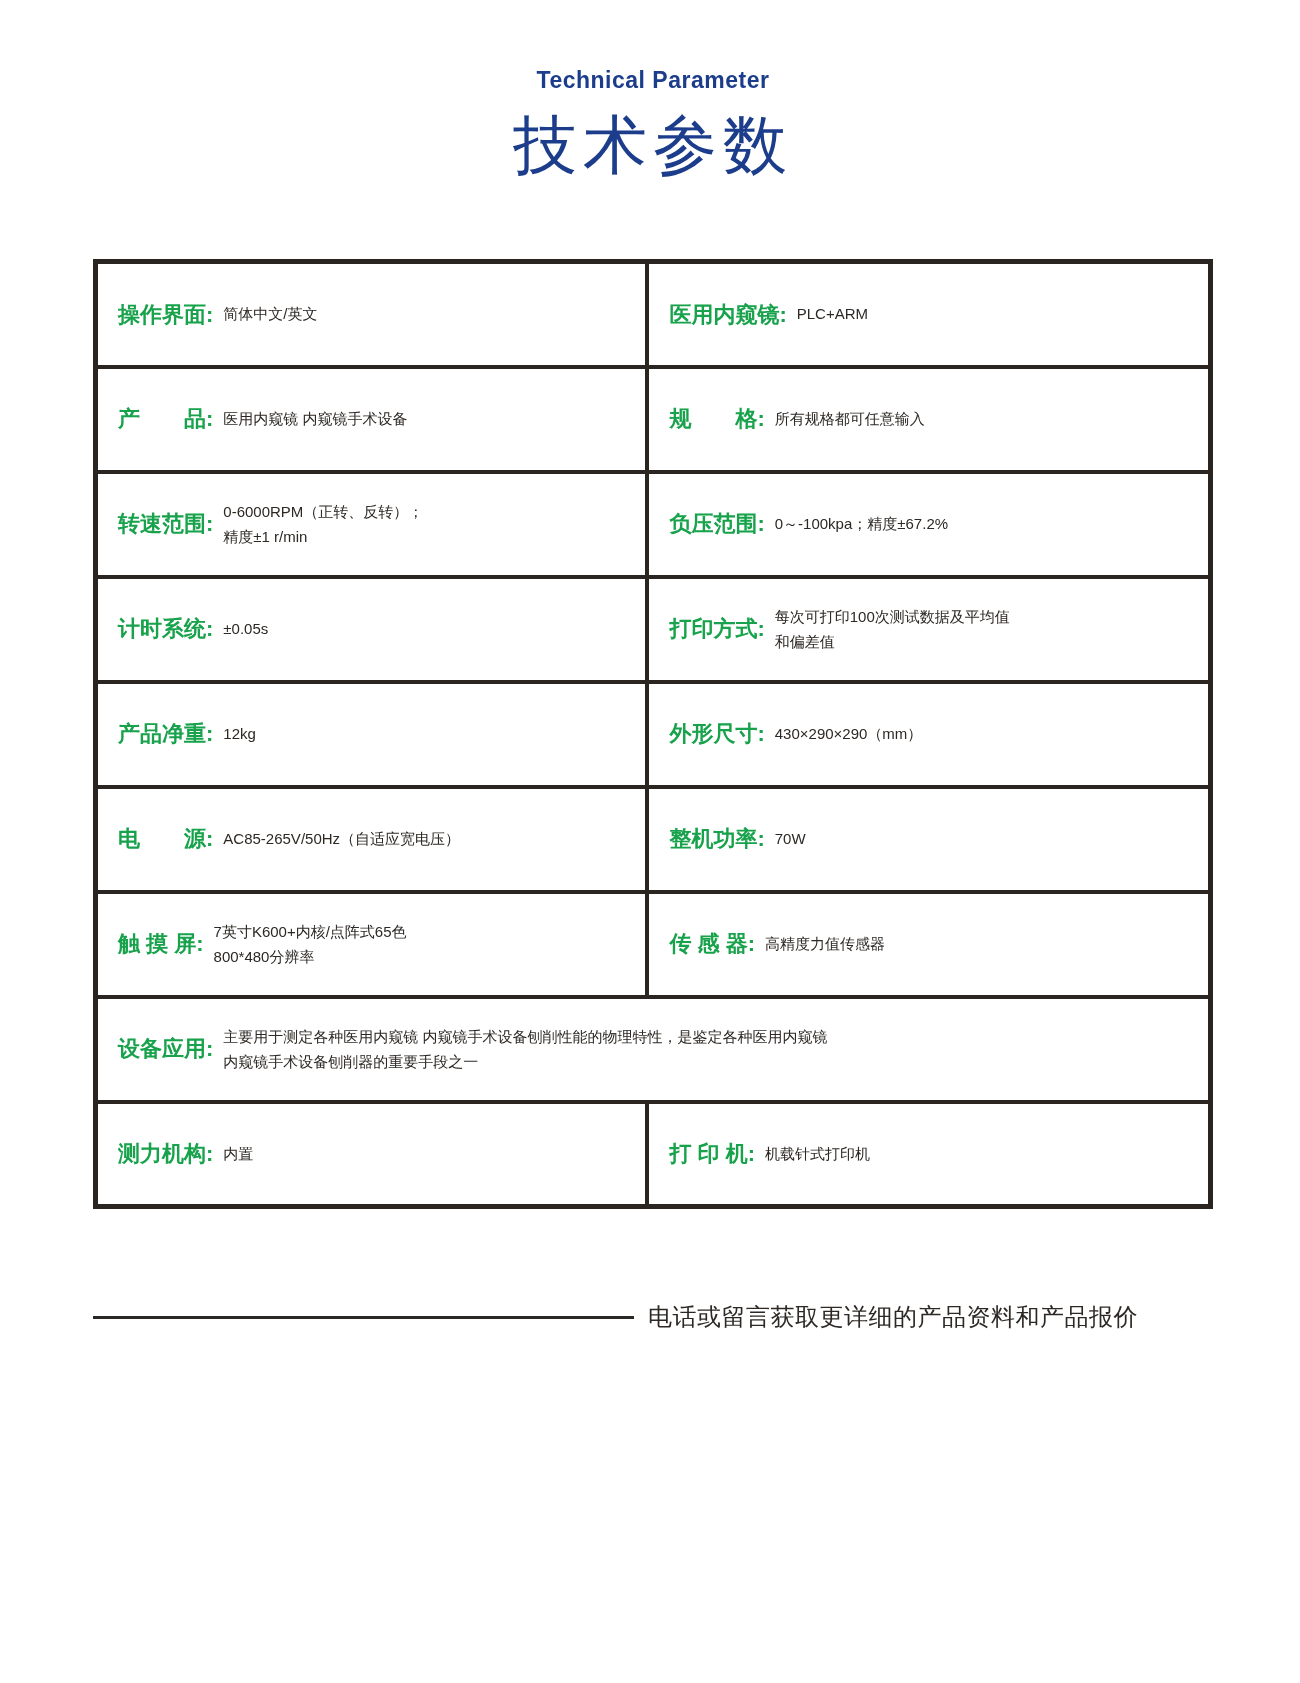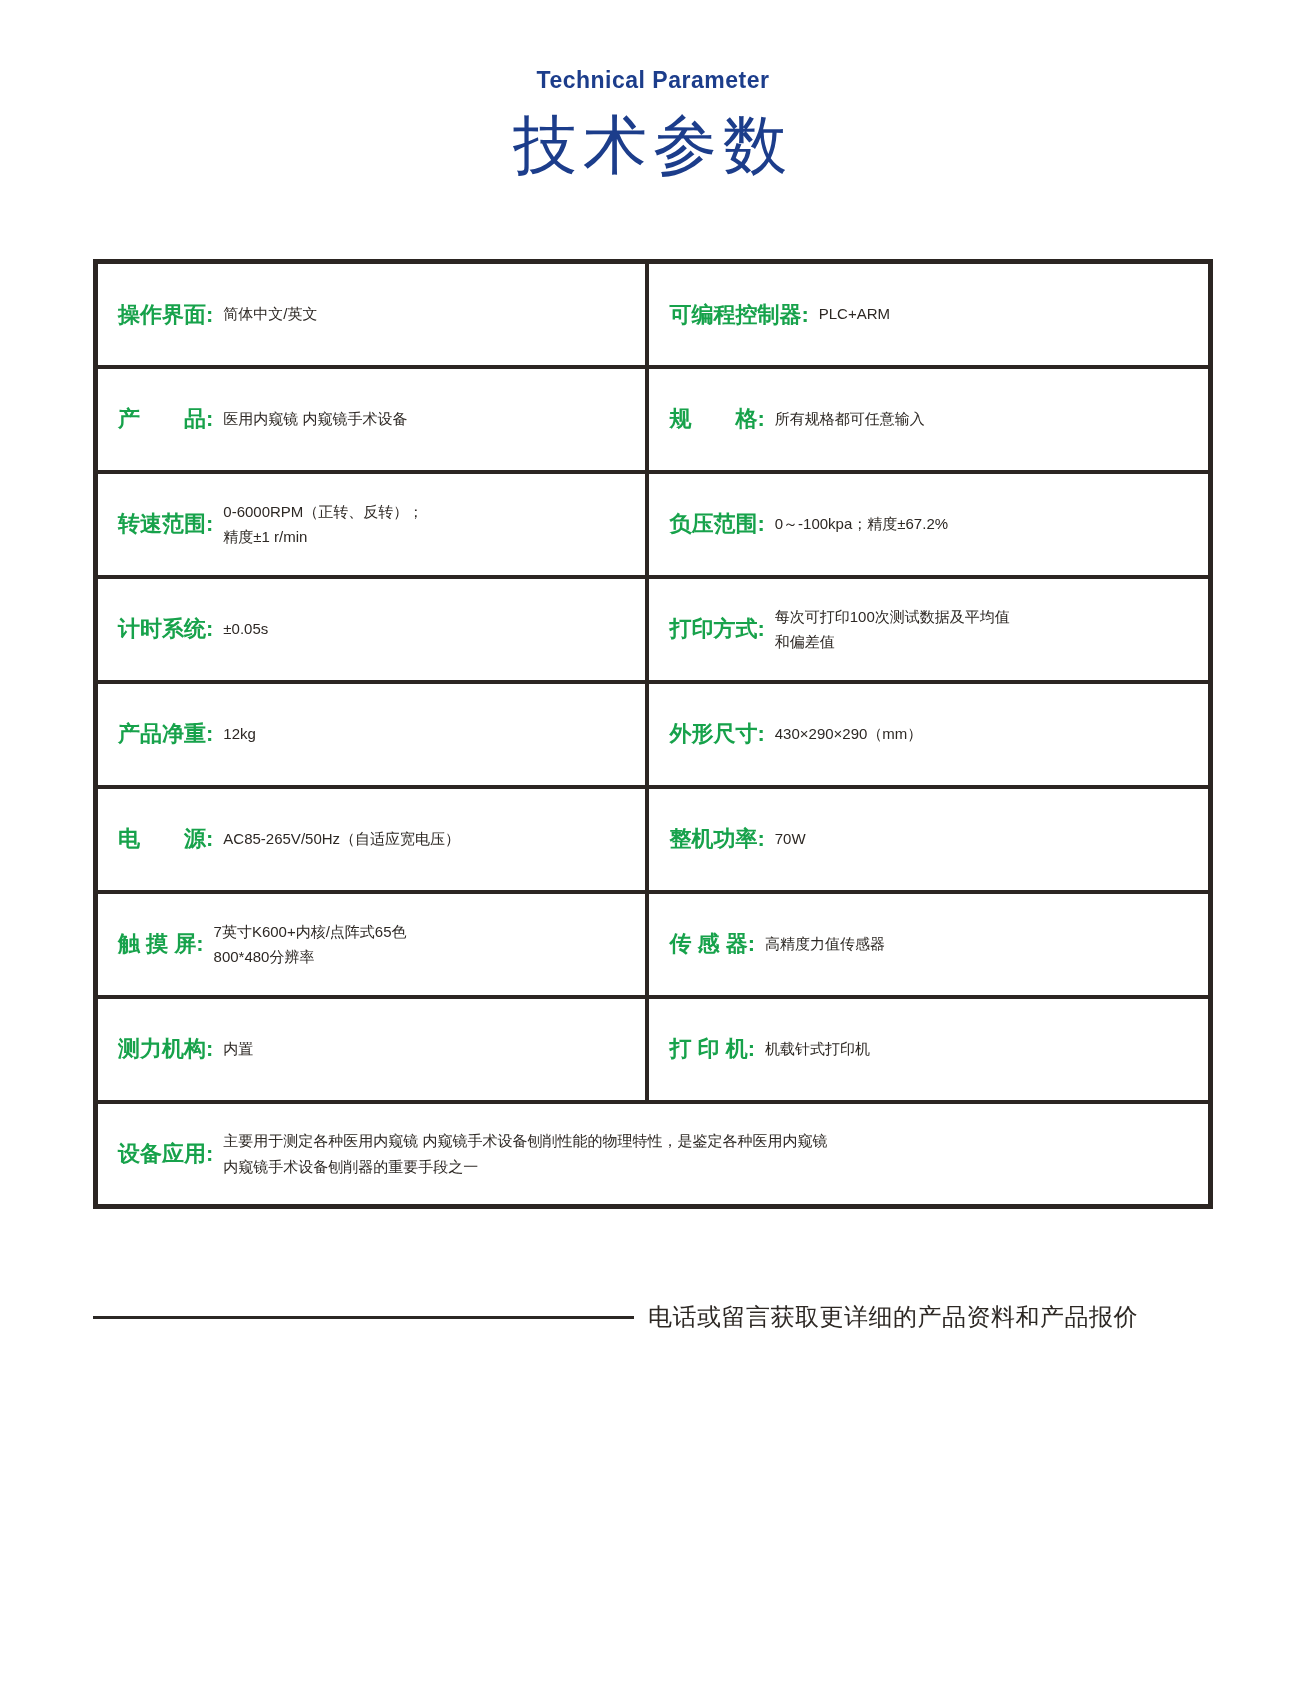--- a/index.html
+++ b/index.html
@@ -104,21 +104,21 @@
     <tbody>
       <tr>
         <td class="col-left">
           <div class="cell">
             <span class="param-label">操作界面:</span>
             <span class="param-value">简体中文/英文</span>
           </div>
         </td>
         <td class="col-right">
           <div class="cell">
-            <span class="param-label">可编程控制器:</span>
+            <span class="param-label">医用内窥镜:</span>
             <span class="param-value">PLC+ARM</span>
           </div>
         </td>
       </tr>
       <tr>
         <td class="col-left">
           <div class="cell">
             <span class="param-label">产　　品:</span>
             <span class="param-value">医用内窥镜 内窥镜手术设备</span>
           </div>
@@ -197,39 +197,39 @@
           </div>
         </td>
         <td class="col-right">
           <div class="cell">
             <span class="param-label">传 感 器:</span>
             <span class="param-value">高精度力值传感器</span>
           </div>
         </td>
       </tr>
       <tr>
-        <td class="col-left">
-          <div class="cell">
-            <span class="param-label">测力机构:</span>
-            <span class="param-value">内置</span>
-          </div>
-        </td>
-        <td class="col-right">
-          <div class="cell">
-            <span class="param-label">打 印 机:</span>
-            <span class="param-value">机载针式打印机</span>
-          </div>
-        </td>
-      </tr>
-      <tr>
         <td colspan="2">
           <div class="cell">
             <span class="param-label">设备应用:</span>
             <span class="param-value">主要用于测定各种医用内窥镜 内窥镜手术设备刨削性能的物理特性，是鉴定各种医用内窥镜
 内窥镜手术设备刨削器的重要手段之一</span>
+          </div>
+        </td>
+      </tr>
+      <tr>
+        <td class="col-left">
+          <div class="cell">
+            <span class="param-label">测力机构:</span>
+            <span class="param-value">内置</span>
+          </div>
+        </td>
+        <td class="col-right">
+          <div class="cell">
+            <span class="param-label">打 印 机:</span>
+            <span class="param-value">机载针式打印机</span>
           </div>
         </td>
       </tr>
     </tbody>
   </table>
 
   <div class="footer">
     <div class="rule"></div>
     <div class="note">电话或留言获取更详细的产品资料和产品报价</div>
   </div>

